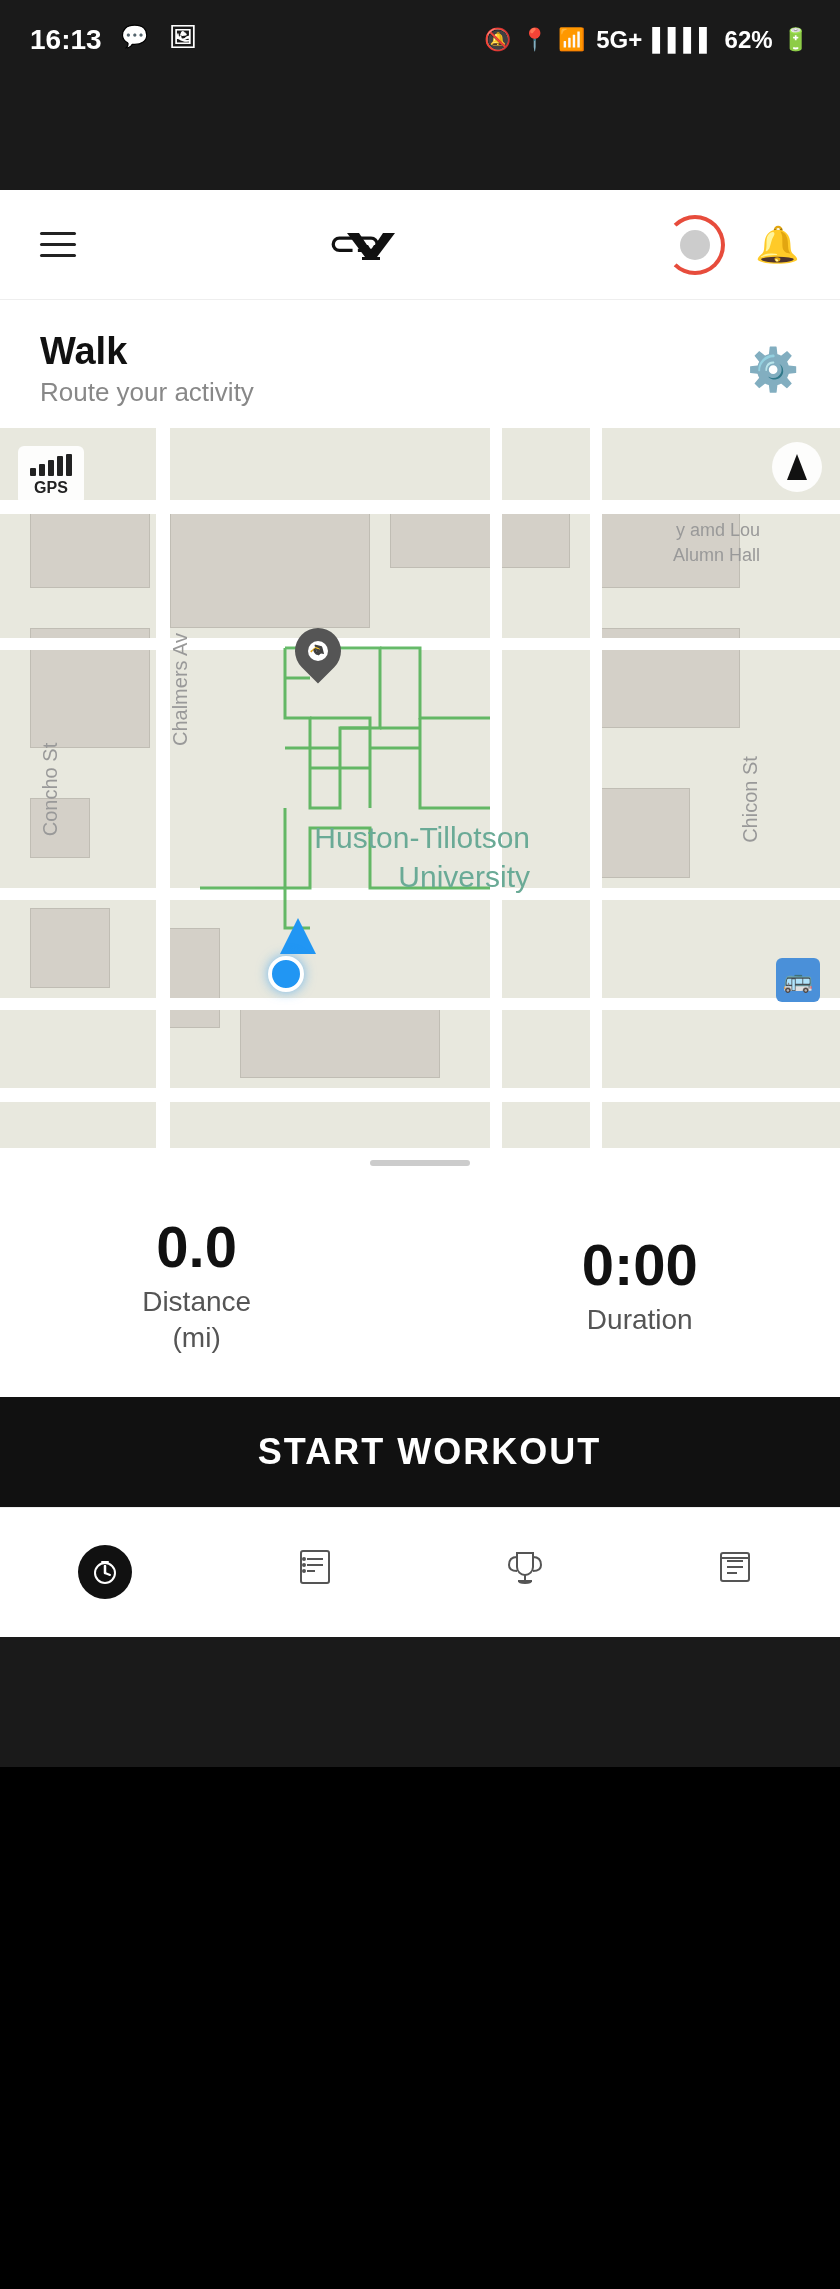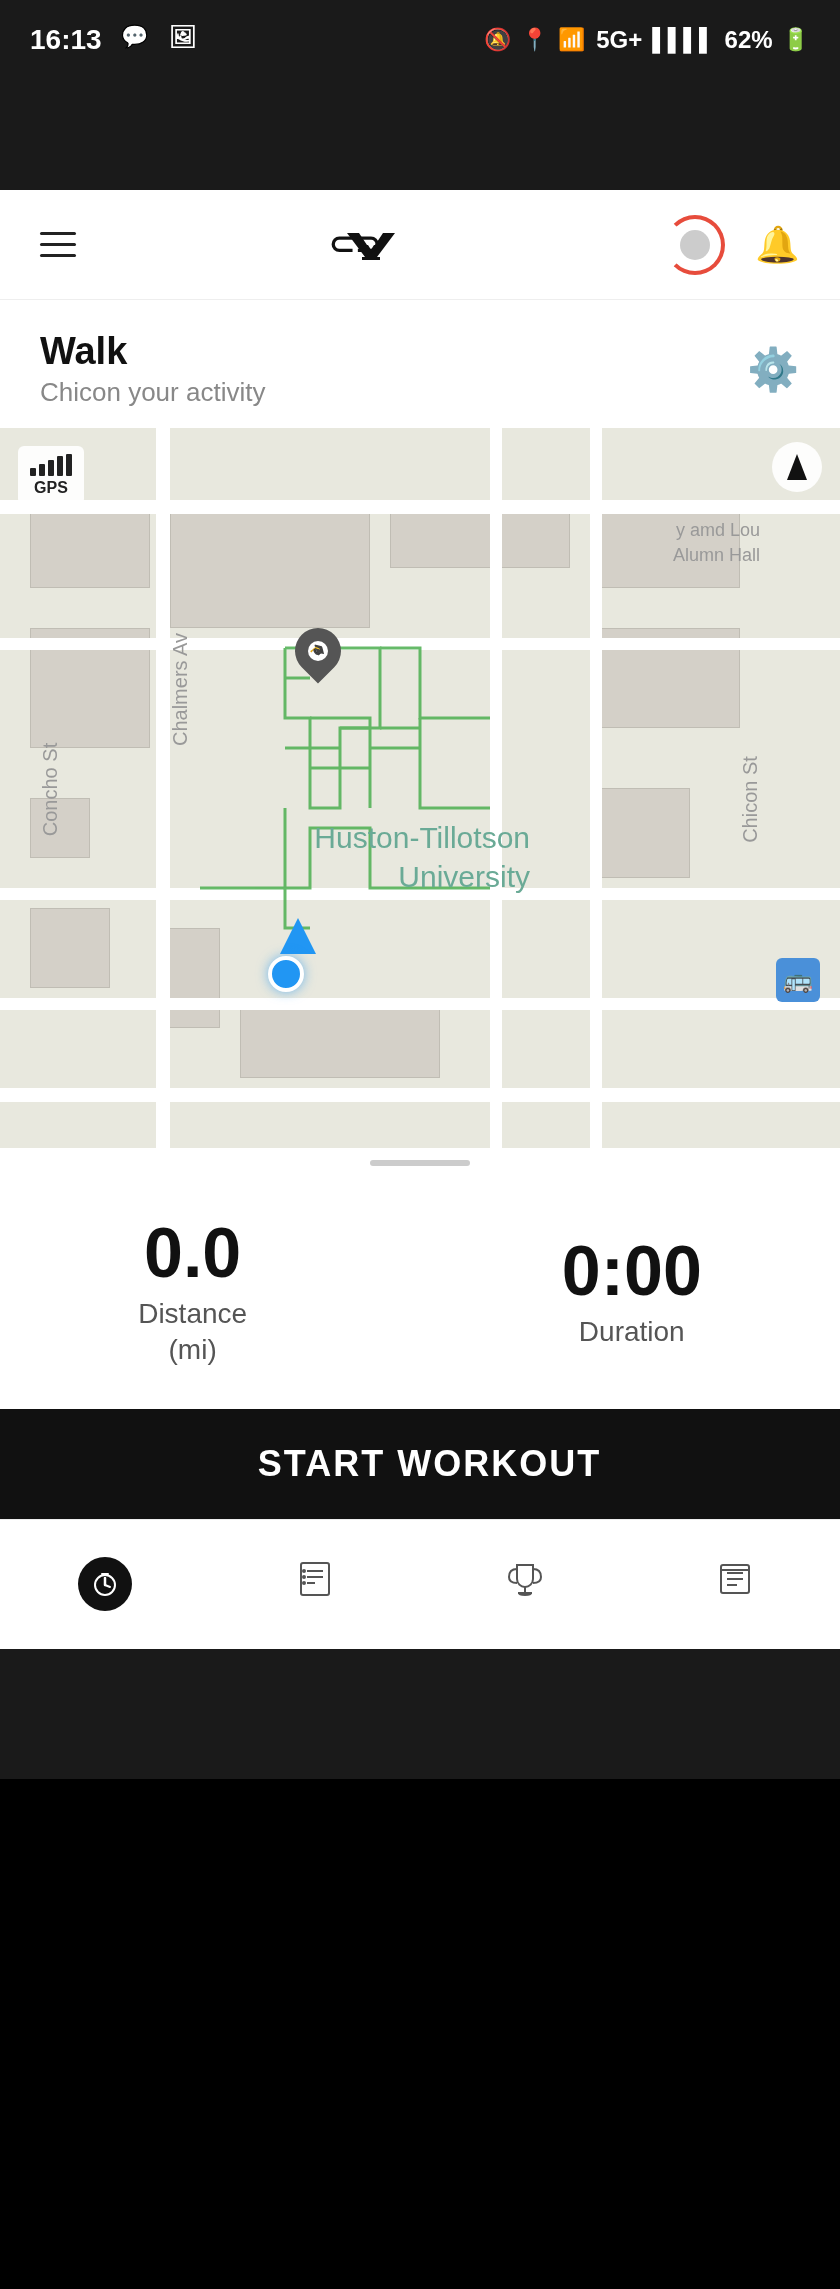--- a/index.html
+++ b/index.html
@@ -341,21 +341,21 @@
       background: #fff;
       padding: 40px 60px 40px;
       display: flex;
       justify-content: space-around;
       align-items: center;
     }
     .stat-item {
       text-align: center;
     }
     .stat-value {
-      font-size: 70px;
+      font-size: 58px;
       font-weight: 900;
       color: #111;
       line-height: 1;
       text-align: center;
     }
     .stat-label {
       font-size: 28px;
       color: #555;
       margin-top: 8px;
       line-height: 1.3;
@@ -458,21 +458,21 @@
       <div class="record-inner"></div>
     </div>
     <div class="bell-icon">🔔</div>
   </div>
 </div>
 
 
 <div class="activity-section">
   <div class="activity-text">
     <div class="activity-title">Walk</div>
-    <div class="activity-sub">Chicon your activity</div>
+    <div class="activity-sub">Route your activity</div>
   </div>
   <div class="gear-icon">⚙️</div>
 </div>
 
 
 <div class="map-container">
   <div class="map-bg"></div>
 
   <div class="building" style="left:30px;top:80px;width:120px;height:80px;"></div>
   <div class="building" style="left:30px;top:200px;width:120px;height:120px;"></div>

